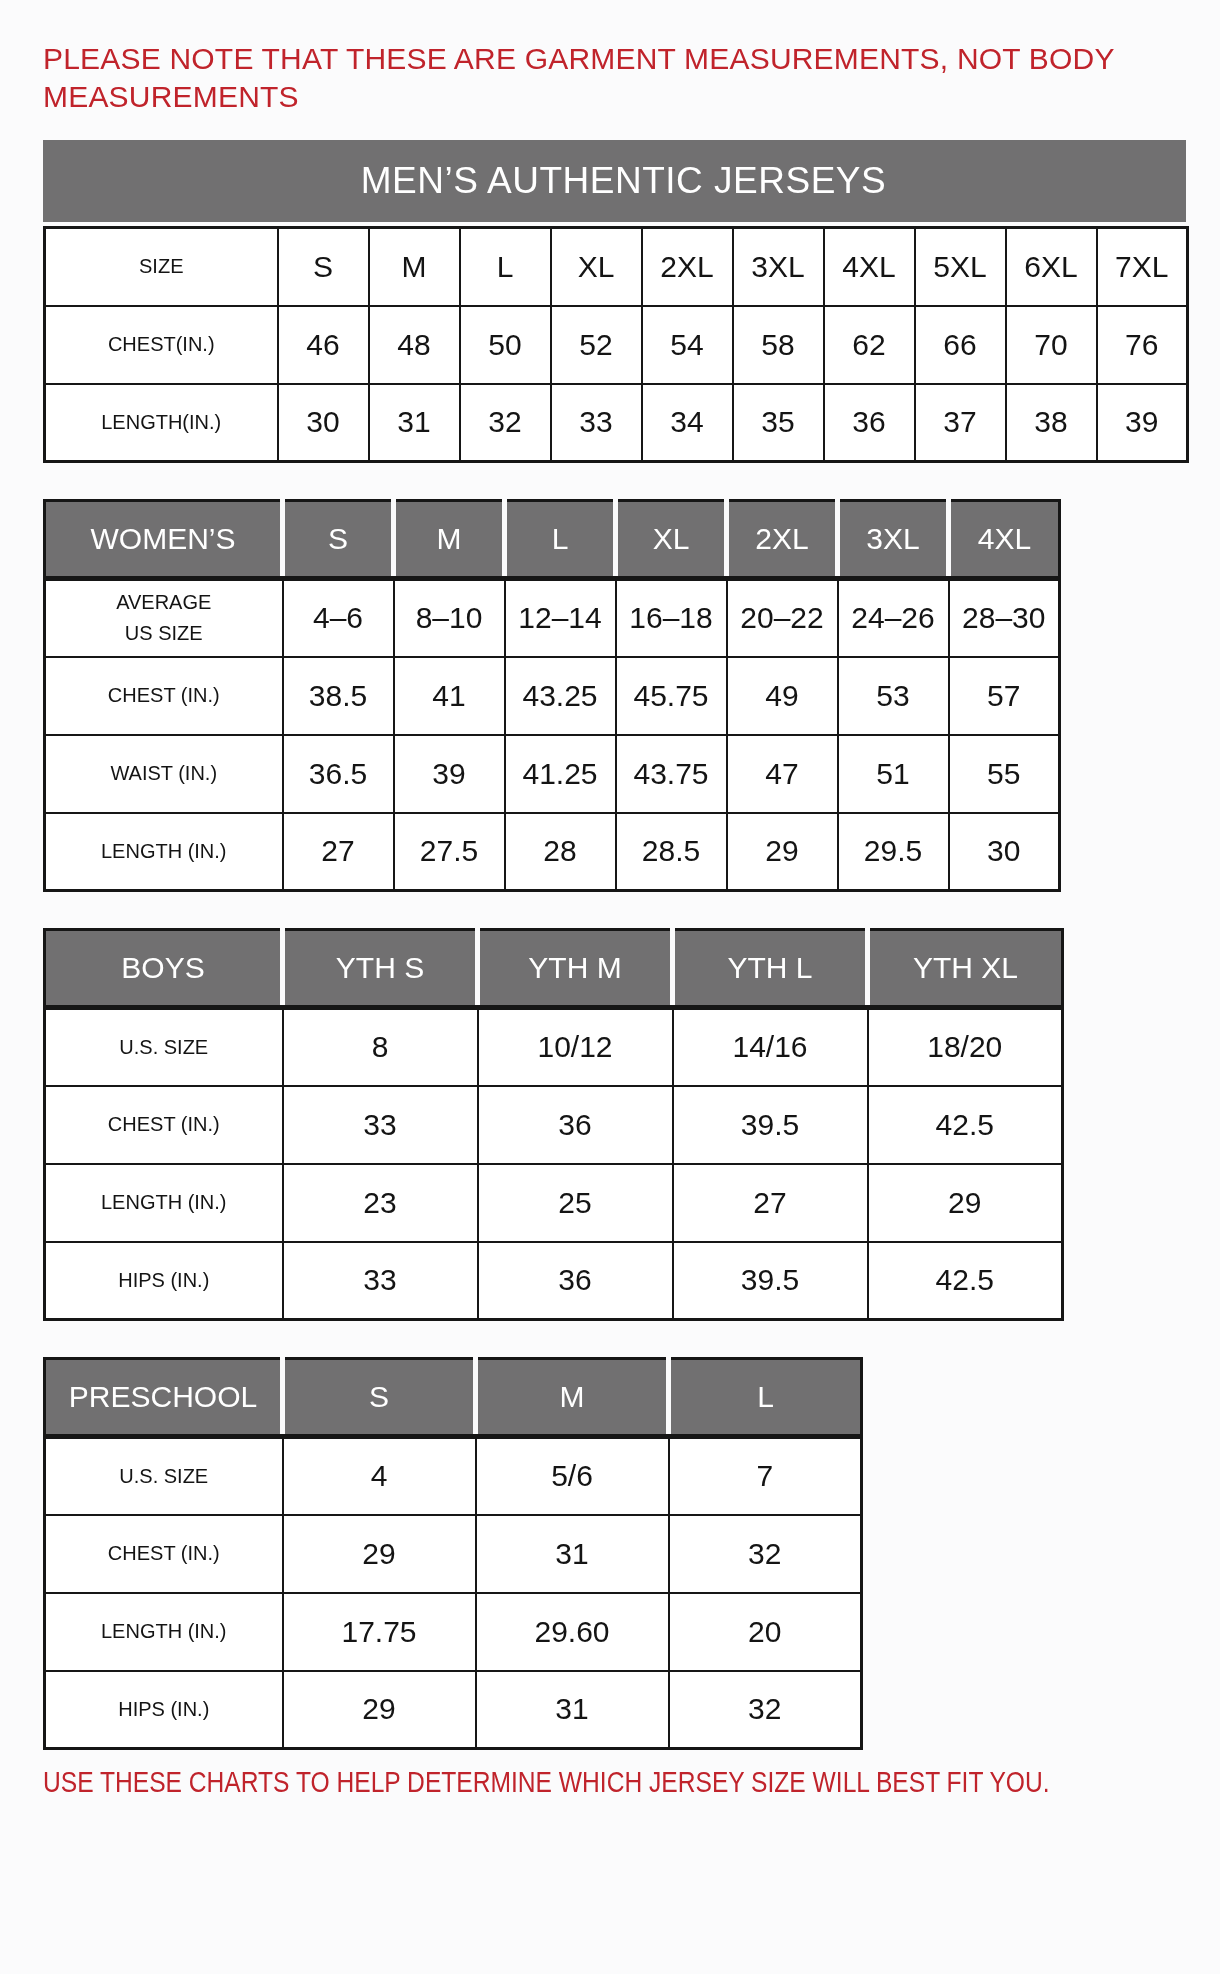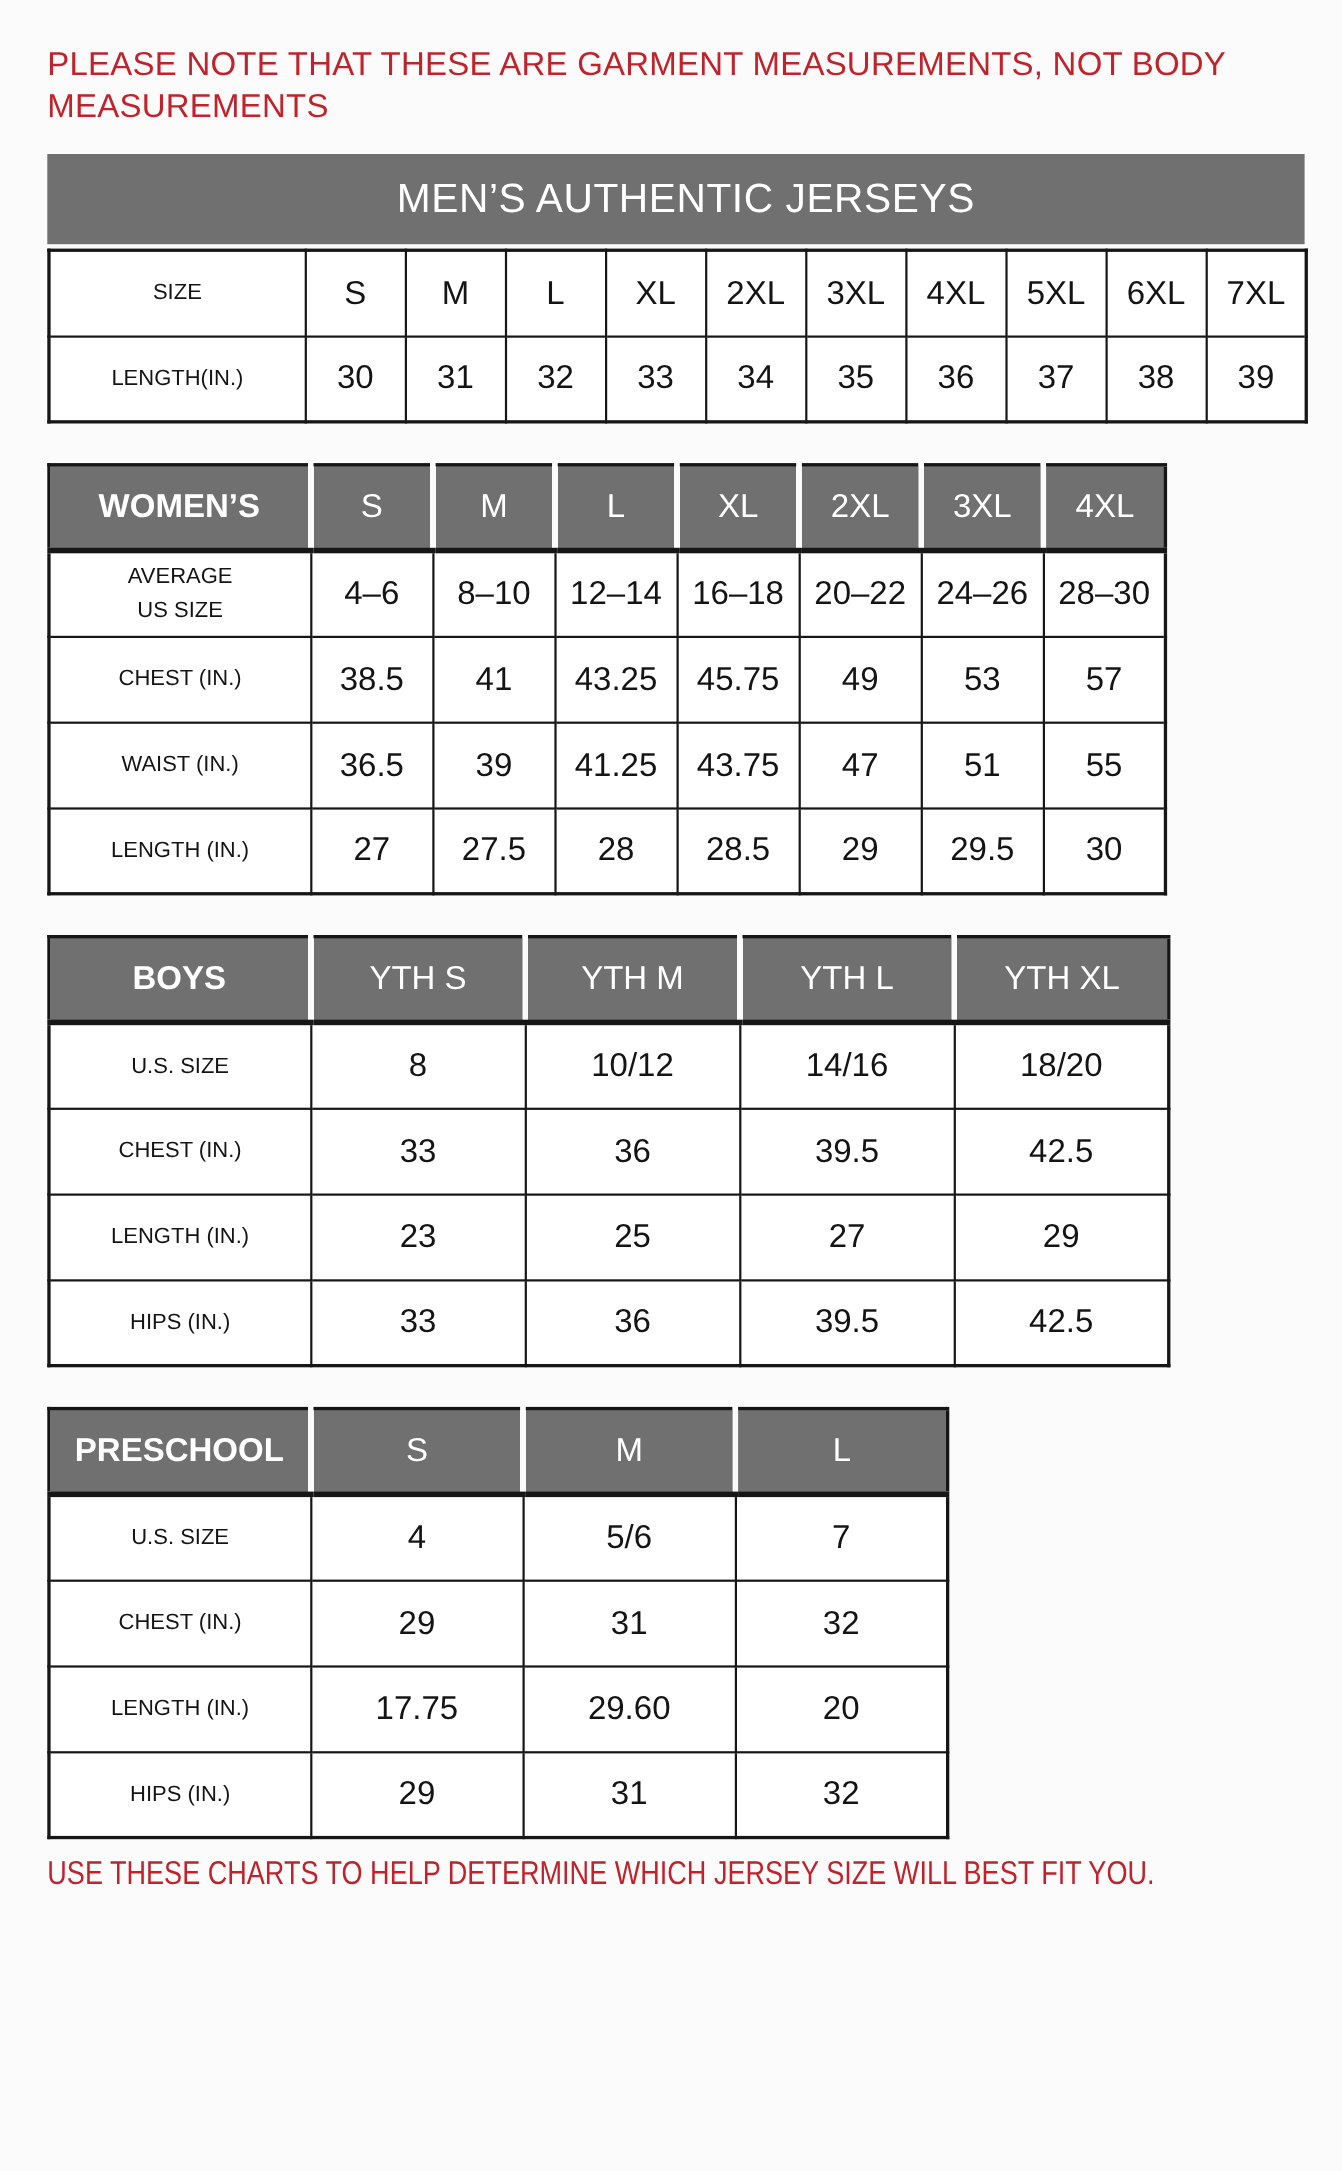--- a/index.html
+++ b/index.html
@@ -36,21 +36,21 @@
     border:3px solid var(--line);
   }
   .grid th, .grid td { text-align:center; vertical-align:middle; padding:0 2px; overflow:hidden; }
   .grid td { background:#fff; border:2px solid var(--line); height:78px; font-size:30px; }
   .grid td.lbl { font-size:20px; white-space:pre-line; line-height:31px; }
   .grid thead th {
     background:var(--gray); color:#fff; font-weight:400; font-size:30px; height:78px;
     border-top:3px solid var(--line); border-bottom:5px solid var(--line);
     border-left:5px solid var(--bg);
   }
-  .grid thead th:first-child { border-left:3px solid var(--line);font-weight:bold; }
+  .grid thead th:first-child { border-left:3px solid var(--line); }
 
   .footer-note { margin:8px 0 0; height:40px; }
   .footer-text {
     display:inline-block; color:var(--red); font-size:30px; line-height:40px;
     transform:scaleX(0.82); transform-origin:0 50%; white-space:nowrap;
   }
 </style>
 </head>
 <body>
 
@@ -84,20 +84,33 @@
               <td class="val">L</td>
               <td class="val">XL</td>
               <td class="val">2XL</td>
               <td class="val">3XL</td>
               <td class="val">4XL</td>
               <td class="val">5XL</td>
               <td class="val">6XL</td>
               <td class="val">7XL</td>
             </tr>
             <tr>
+              <td class="lbl">CHEST(IN.)</td>
+              <td class="val">46</td>
+              <td class="val">48</td>
+              <td class="val">50</td>
+              <td class="val">52</td>
+              <td class="val">54</td>
+              <td class="val">58</td>
+              <td class="val">62</td>
+              <td class="val">66</td>
+              <td class="val">70</td>
+              <td class="val">76</td>
+            </tr>
+            <tr>
               <td class="lbl">LENGTH(IN.)</td>
               <td class="val">30</td>
               <td class="val">31</td>
               <td class="val">32</td>
               <td class="val">33</td>
               <td class="val">34</td>
               <td class="val">35</td>
               <td class="val">36</td>
               <td class="val">37</td>
               <td class="val">38</td>

